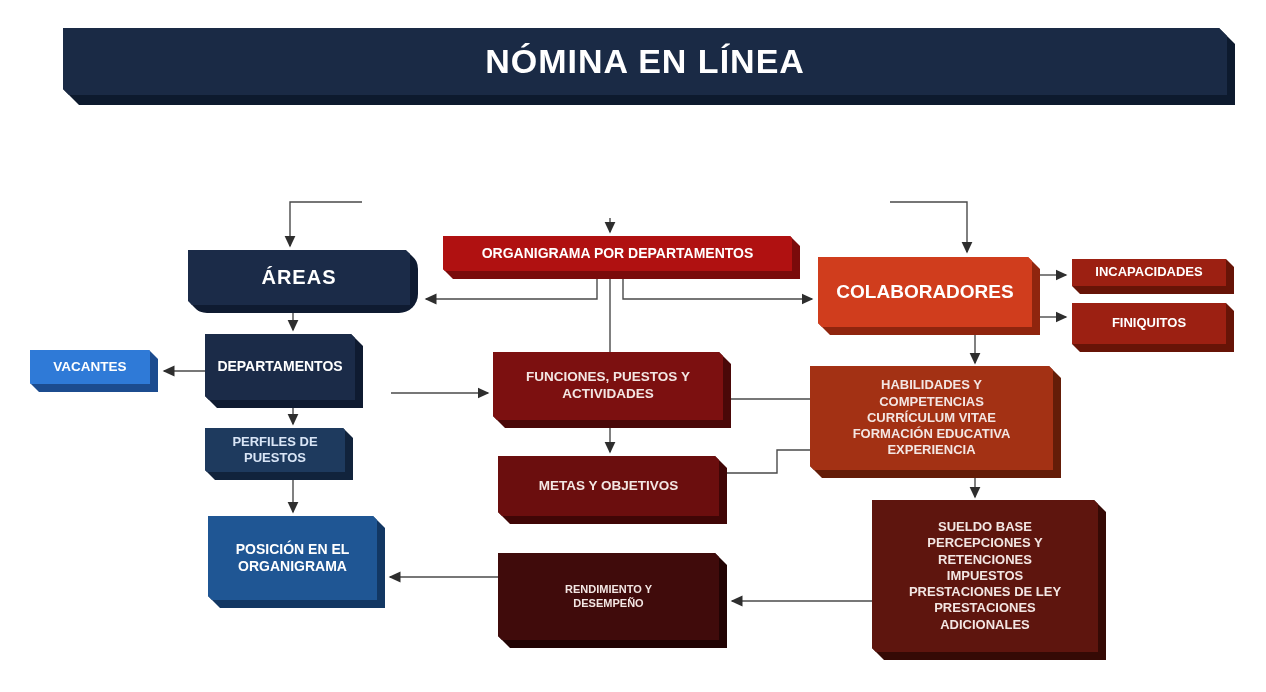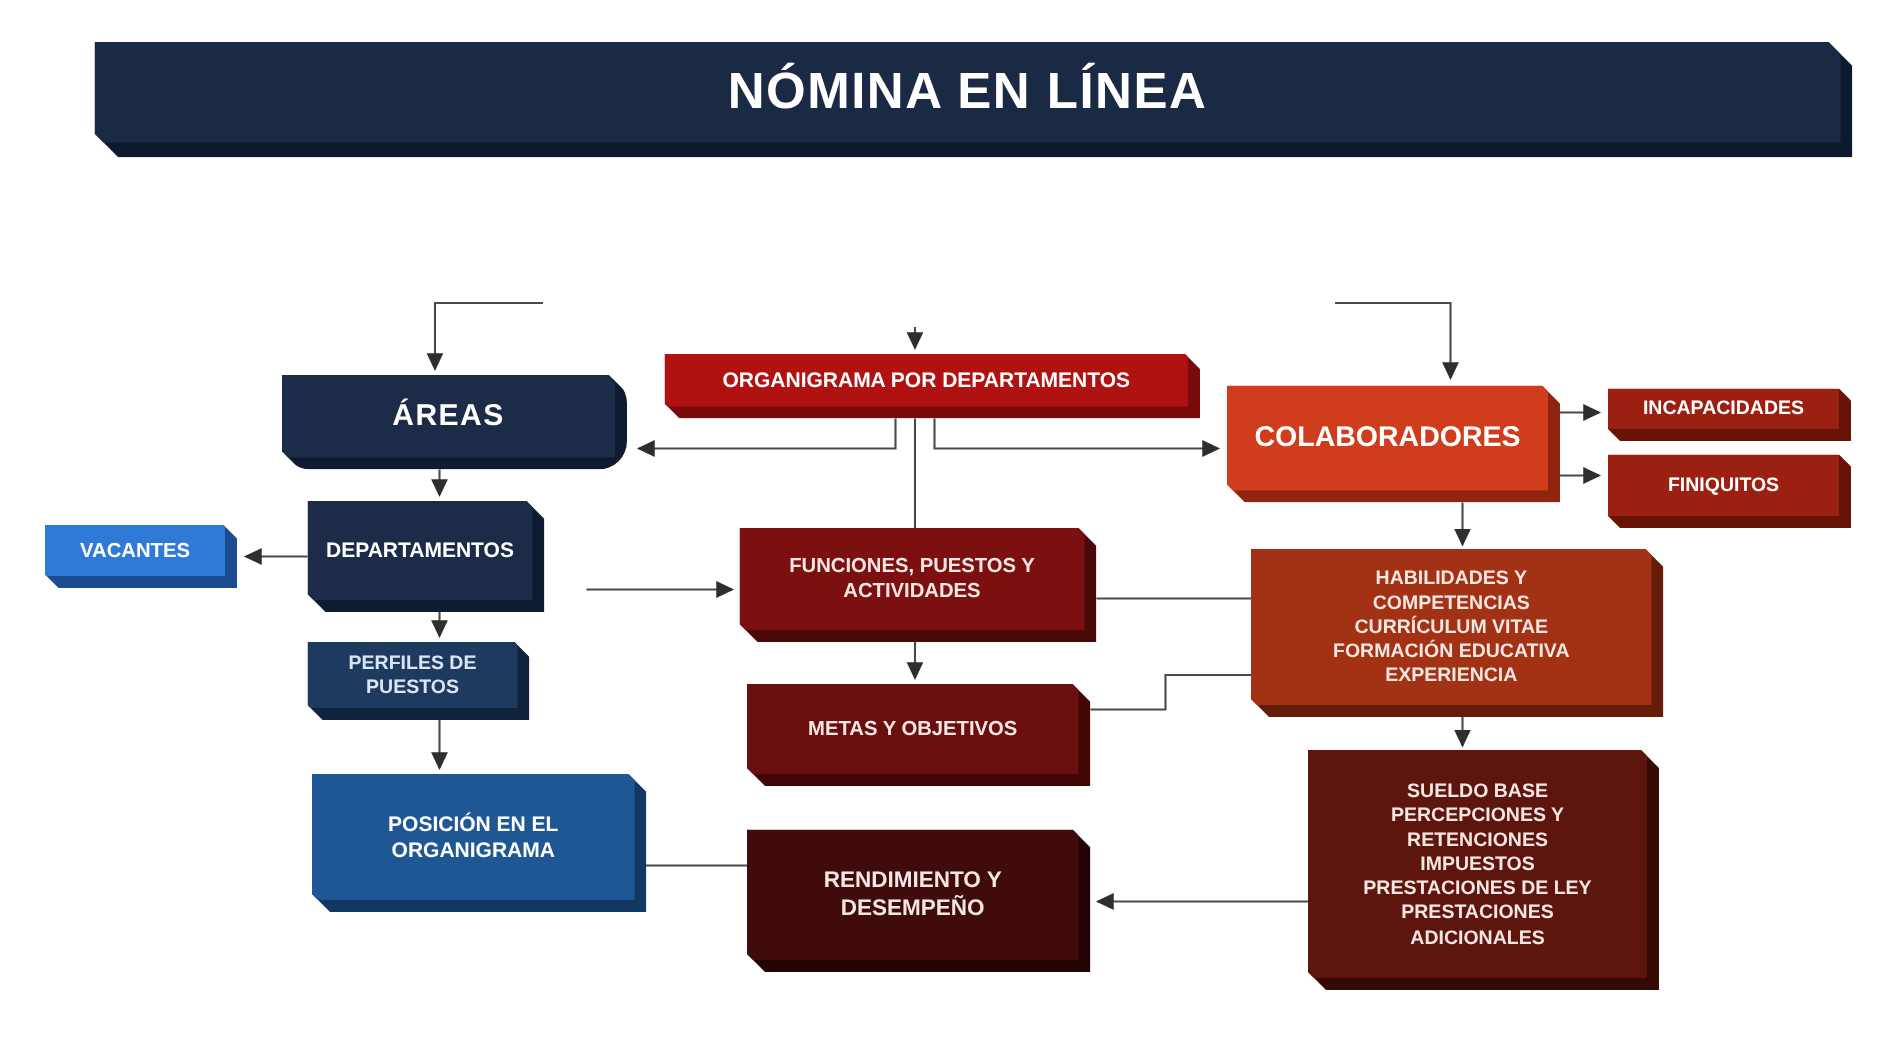--- a/index.html
+++ b/index.html
@@ -95,40 +95,40 @@
 
   <div class="box3d" style="left:205px;top:334px;width:158px;height:74px;--face:#1b2b48;--dark:#0f1b31;font-size:14px;">
     <div class="face">DEPARTAMENTOS</div>
   </div>
 
   <div class="box3d t-blue" style="left:205px;top:428px;width:148px;height:52px;--face:#1e3a5e;--dark:#11233c;--ch:10px;font-size:13px;">
     <div class="face">PERFILES DE
 PUESTOS</div>
   </div>
 
-  <div class="box3d" style="left:208px;top:516px;width:177px;height:92px;--face:#1f5694;--dark:#123763;font-size:14px;padding-left:46px;">
+  <div class="box3d" style="left:208px;top:516px;width:177px;height:92px;--face:#1f5694;--dark:#123763;font-size:14px;">
     <div class="face">POSICIÓN EN EL
 ORGANIGRAMA</div>
   </div>
 
   <div class="box3d t-rose" style="left:493px;top:352px;width:238px;height:76px;--face:#7c1010;--dark:#4a0808;font-size:13.5px;">
     <div class="face">FUNCIONES, PUESTOS Y
 ACTIVIDADES</div>
   </div>
 
   <div class="box3d t-rose" style="left:498px;top:456px;width:229px;height:68px;--face:#6b0e0e;--dark:#400606;font-size:13.5px;">
     <div class="face">METAS Y OBJETIVOS</div>
   </div>
 
-  <div class="box3d t-rose" style="left:498px;top:553px;width:229px;height:95px;--face:#400b0b;--dark:#220404;font-size:15px;">
+  <div class="box3d t-rose" style="left:498px;top:553px;width:229px;height:95px;--face:#400b0b;--dark:#220404;font-size:11px;">
     <div class="face">RENDIMIENTO Y
 DESEMPEÑO</div>
   </div>
 
-  <div class="box3d t-rose" style="left:834px;top:366px;width:251px;height:112px;--face:#a33114;--dark:#641d08;font-size:13px;padding-left:24px;">
+  <div class="box3d t-rose" style="left:810px;top:366px;width:251px;height:112px;--face:#a33114;--dark:#641d08;font-size:13px;">
     <div class="face">HABILIDADES Y
 COMPETENCIAS
 CURRÍCULUM VITAE
 FORMACIÓN EDUCATIVA
 EXPERIENCIA</div>
   </div>
 
   <div class="box3d t-rose" style="left:872px;top:500px;width:234px;height:160px;--face:#5e150e;--dark:#350a05;font-size:13px;">
     <div class="face">SUELDO BASE
 PERCEPCIONES Y

